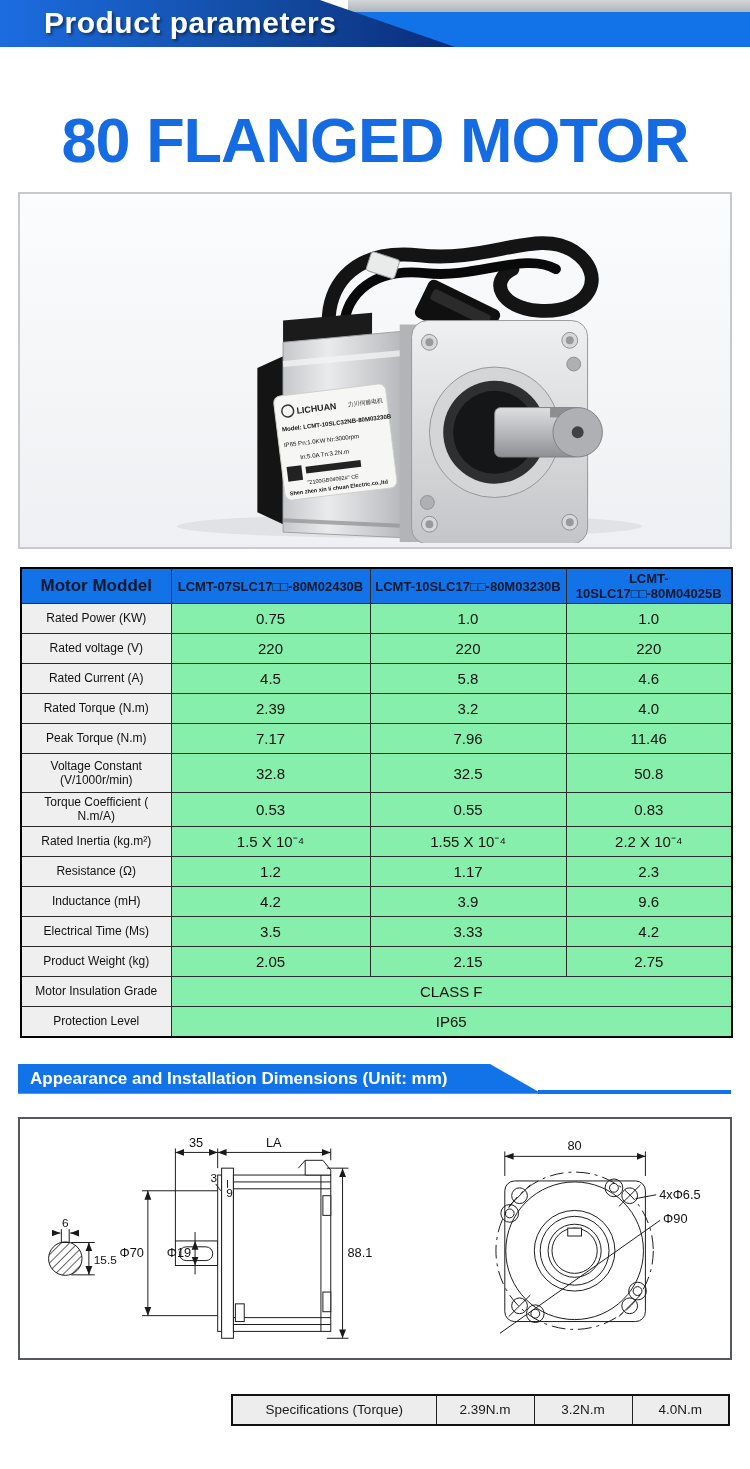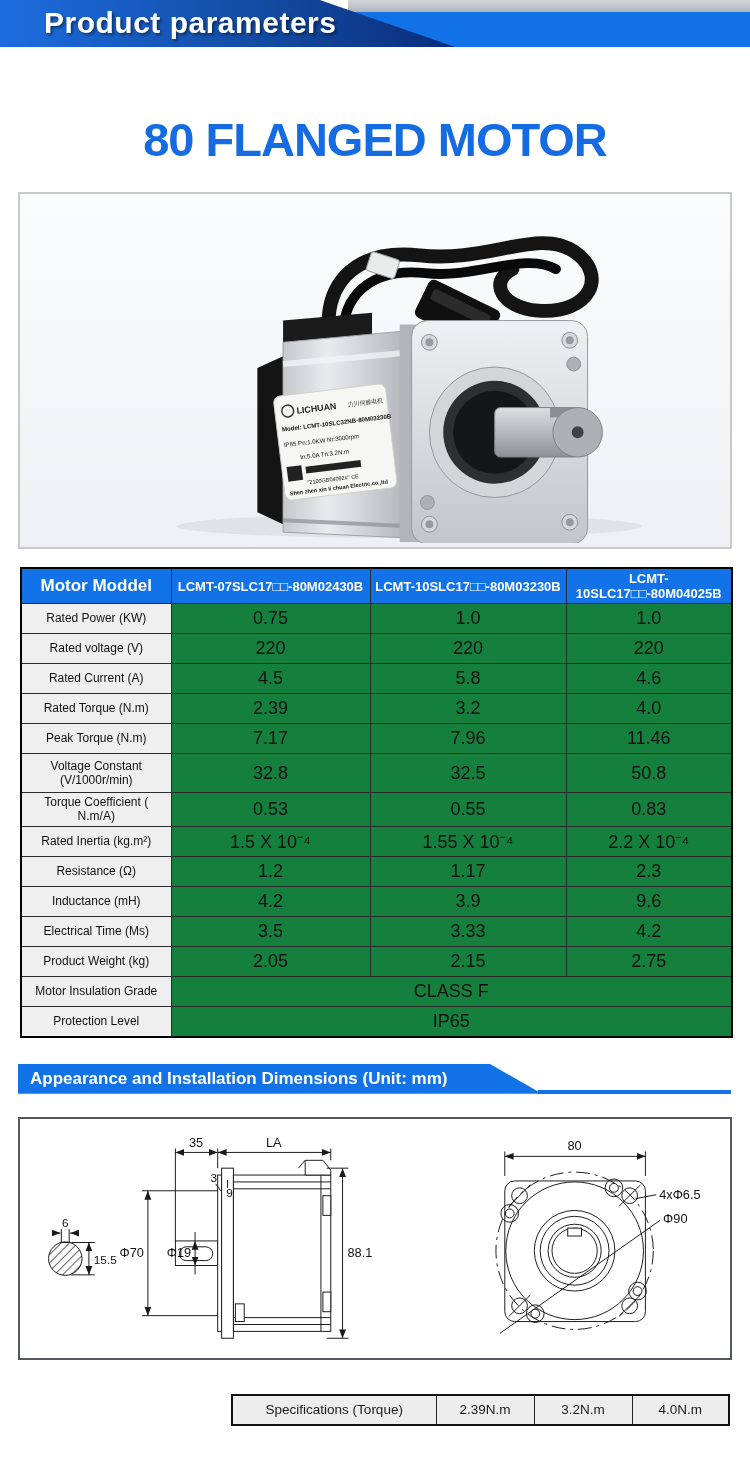--- a/index.html
+++ b/index.html
@@ -10,36 +10,36 @@
   .tb-gray{position:absolute;left:348px;right:0;top:0;height:13px;
            background:linear-gradient(180deg,#d3d7db 0%,#aab1b8 100%);}
   .tb-blue{position:absolute;left:300px;right:0;top:12px;height:35px;background:#1273e8;}
   .tb-navy{position:absolute;left:0;top:0;width:455px;height:47px;
            background:linear-gradient(90deg,#1c6ce0 0%,#124a9f 60%,#0a2c7c 100%);
            clip-path:polygon(0 0,70.3% 0,100% 100%,0 100%);}
   .tb-title{color:#ffffff;font-size:30px;font-weight:800;line-height:46px;padding-left:44px;
             letter-spacing:.5px;text-shadow:2px 2px 3px rgba(0,0,0,.45);}
 
   
-  .page-title{margin-top:58px;text-align:center;font-size:47px;font-weight:800;color:#156be2;
+  .page-title{margin-top:58px;text-align:center;font-size:63px;font-weight:800;color:#156be2;
               letter-spacing:-1px;line-height:52px;}
 
   
   .photo-box{margin:26px 18px 0;height:353px;border:2px solid #c9c9c9;
              background:linear-gradient(180deg,#fbfcfd 0%,#eef0f3 100%);overflow:hidden;}
 
   
   table{border-collapse:collapse;table-layout:fixed;}
   .spec-table{width:711px;margin:18px 0 0 20px;border:2px solid #000;}
   .spec-table th,.spec-table td{border:1px solid #2b2b2b;text-align:center;vertical-align:middle;
              padding:2px 3px;overflow:hidden;}
-  .spec-table thead th{background:#1273e8;color:#ffffff;font-weight:700;font-size:13px;height:29px;}
+  .spec-table thead th{background:#1273e8;color:#0f172a;font-weight:700;font-size:13px;height:29px;}
   .spec-table thead th.model-title{font-size:17px;}
   .spec-table td.lbl{background:#efefef;font-size:12px;color:#111;height:25px;line-height:1.2;}
-  .spec-table td.val{background:#15803d;font-size:18px;color:#111;}
+  .spec-table td.val{background:#86efac;font-size:15px;color:#111;}
   .spec-table tr.tall td{height:34px;}
 
   
   .section-banner{position:relative;margin:26px 18px 0;height:30px;}
   .sb-shape{position:absolute;left:0;top:0;width:524px;height:30px;background:#1273e8;
             clip-path:polygon(0 0,90% 0,100% 100%,0 100%);}
   .sb-title{color:#fff;font-size:17px;font-weight:700;line-height:30px;padding-left:12px;}
   .sb-line{position:absolute;left:520px;right:1px;bottom:0;height:4px;background:#1273e8;}
 
   

